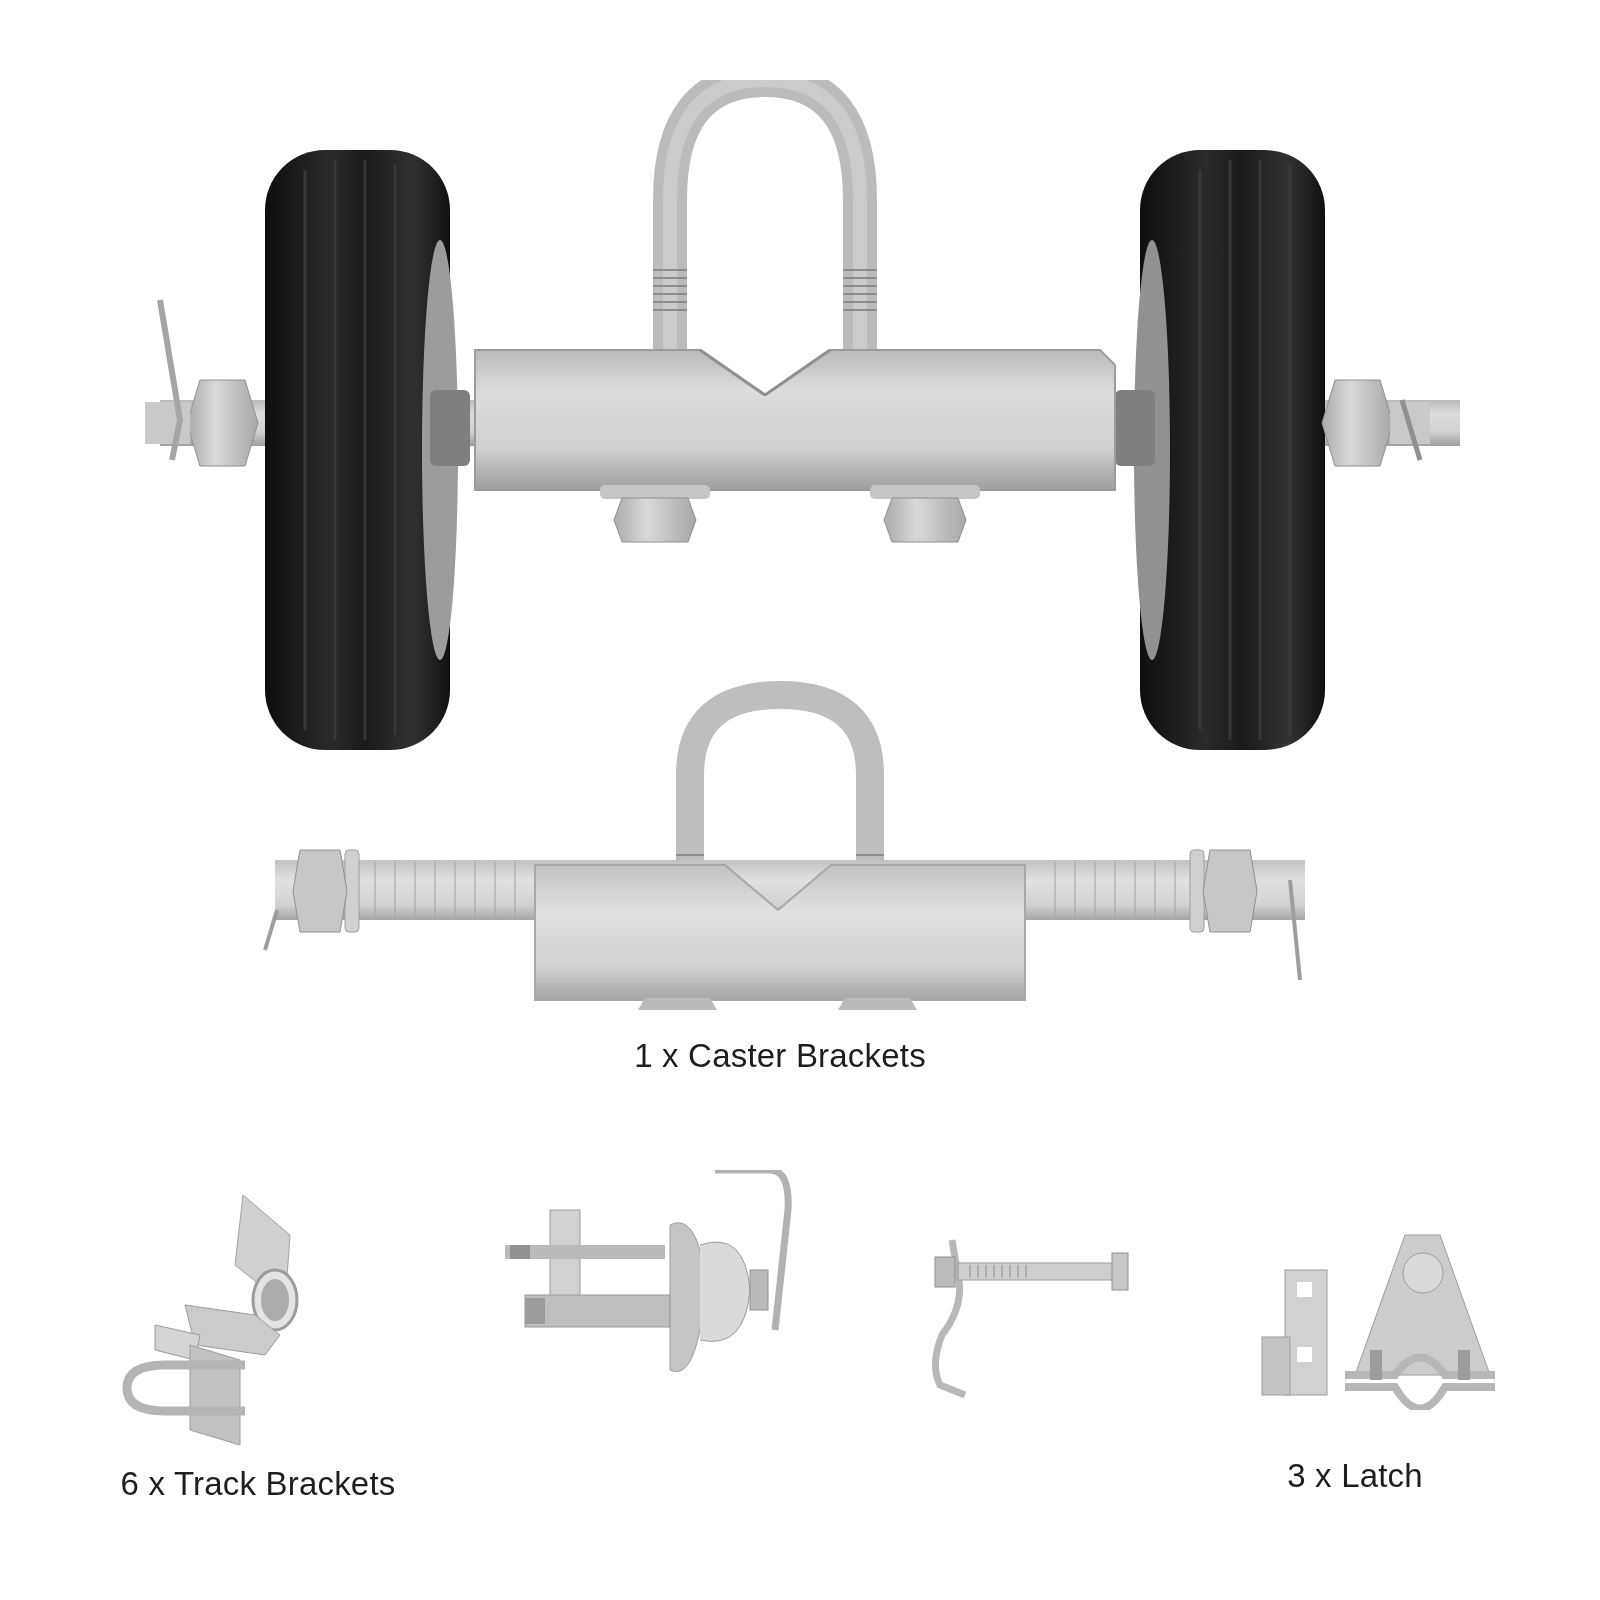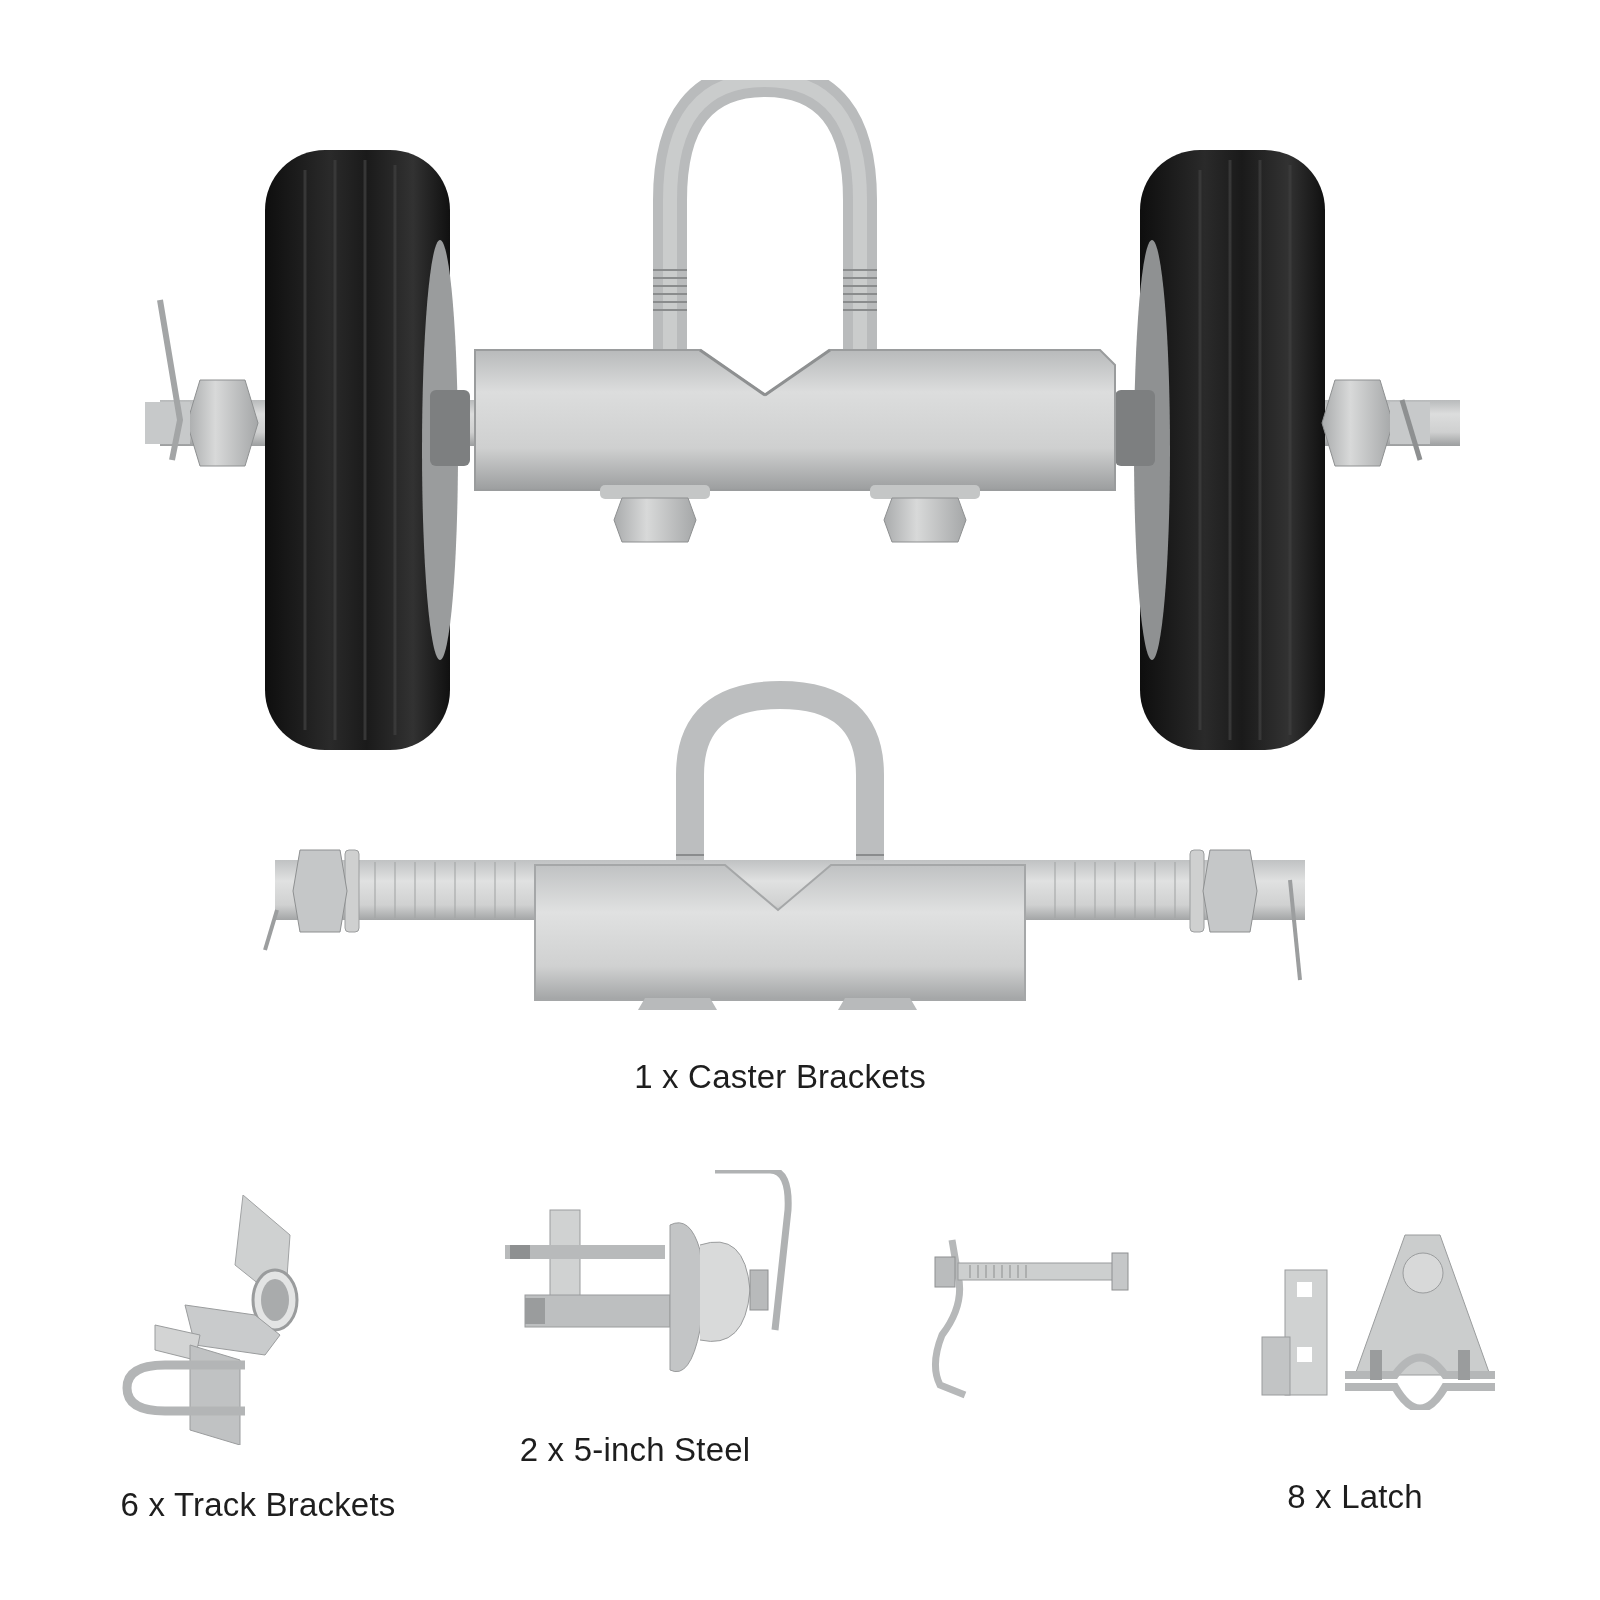--- a/index.html
+++ b/index.html
@@ -26,21 +26,21 @@
     }
     .label {
       position: absolute;
       font-size: 33px;
       line-height: 38px;
       text-align: center;
       color: #1e1e1e;
       white-space: nowrap;
       letter-spacing: 0.2px;
     }
-    .label span { display: block; margin-top: 21px; }
+    .label span { display: block; }
   </style>
 </head>
 <body>
 
 <div class="product" style="left:140px; top:80px; width:1340px; height:690px;">
   <svg width="1340" height="690" viewBox="0 0 1340 690">
     <defs>
       <linearGradient id="metalV" x1="0" y1="0" x2="0" y2="1">
         <stop offset="0" stop-color="#b8babb"></stop>
         <stop offset="0.3" stop-color="#dcdddd"></stop>
@@ -222,21 +222,20 @@
     <rect x="20" y="128" width="20" height="26" fill="#9a9c9d"></rect>
     <rect x="5" y="75" width="20" height="14" fill="#8e9091"></rect>
 
     <path d="M165 55 Q185 45 195 80 Q200 120 195 160 Q185 210 165 200 Z" fill="#c3c5c6" stroke="#9a9c9d"></path>
     <path d="M195 75 Q240 60 245 120 Q240 180 195 170" fill="#d9dada" stroke="#9a9c9d"></path>
     <rect x="245" y="100" width="18" height="40" fill="#b8babb" stroke="#8e9091"></rect>
   </svg>
 </div>
 
 <div class="label" style="left:475px; top:1410px; width:320px;">
-  <span>2 x 5-inch Steel</span>
 </div>
 
 <div class="product" style="left:930px; top:1235px; width:200px; height:165px;">
   <svg width="200" height="165" viewBox="0 0 200 165">
 
     <path d="M22 5 L28 40 Q35 70 12 100 Q0 130 10 150 L35 160" fill="none" stroke="#b6b8b9" stroke-width="7"></path>
 
     <rect x="5" y="22" width="20" height="30" fill="#babcbd" stroke="#8e9091"></rect>
     <rect x="28" y="28" width="160" height="17" fill="#cdcfcf" stroke="#9a9c9d"></rect>
     <g stroke="#a2a4a5" stroke-width="1.5">
@@ -267,14 +266,14 @@
     <path d="M165 10 L200 10 L250 150 L115 150 Z" fill="#cbcdcd" stroke="#9a9c9d"></path>
     <circle cx="183" cy="48" r="20" fill="#d8d9d9" stroke="#9a9c9d"></circle>
     <path d="M105 150 L155 150 Q180 115 205 150 L255 150" fill="none" stroke="#b5b7b8" stroke-width="8"></path>
     <path d="M105 162 L155 162 Q180 205 205 162 L255 162" fill="none" stroke="#b5b7b8" stroke-width="8"></path>
     <rect x="130" y="125" width="12" height="30" fill="#9a9c9d"></rect>
     <rect x="218" y="125" width="12" height="30" fill="#9a9c9d"></rect>
   </svg>
 </div>
 
 <div class="label" style="left:1255px; top:1457px; width:200px;">
-  <span>8 x Latch</span>
+  <span>3 x Latch</span>
 </div>
 
 </body></html>

